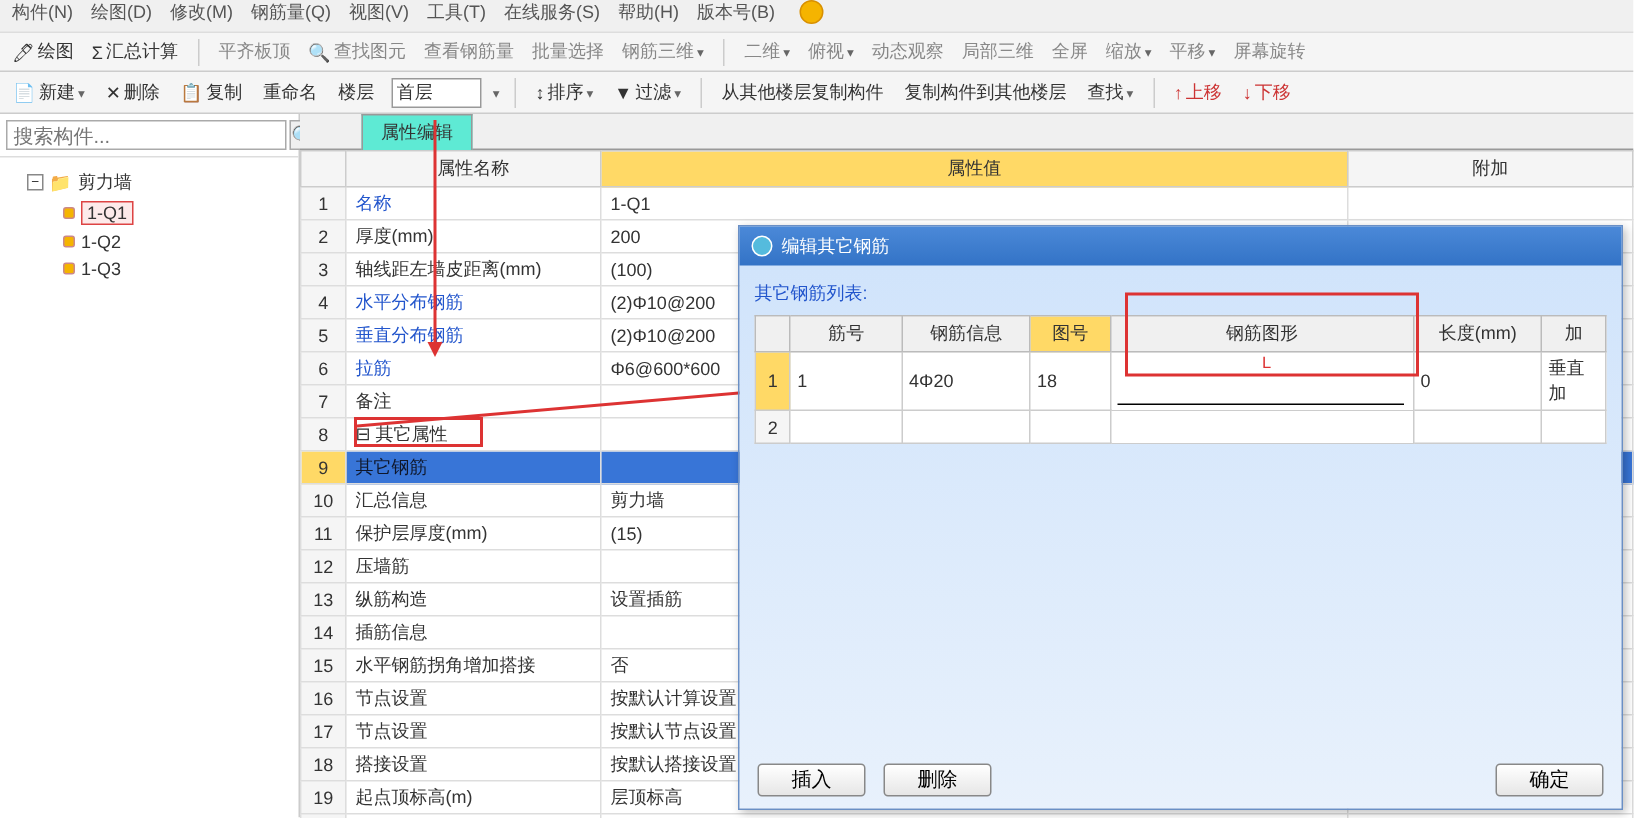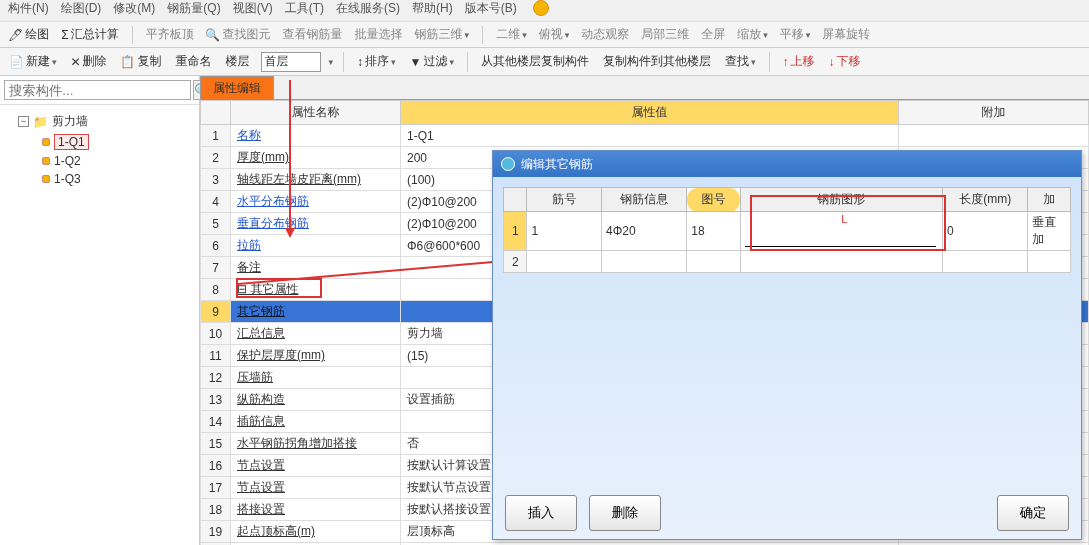--- a/index.html
+++ b/index.html
@@ -29,51 +29,51 @@
 
 .tree { padding: 6px 4px; }
 .tree-item { padding: 2px 0 2px 14px; display: flex; align-items: center; gap: 4px; }
 .tree-toggle { width: 11px; height: 11px; border: 1px solid #888; display: inline-flex; align-items: center; justify-content: center; font-size: 9px; line-height: 1; }
 .tree-child { padding: 2px 0 2px 38px; display: flex; align-items: center; gap: 4px; }
 .tree-dot { width: 8px; height: 8px; background: #f5b400; border: 1px solid #c88; border-radius: 2px; }
 .tree-sel { background: #fdeaea; border: 1px solid #d44; padding: 0 3px; }
 
 .right-panel { flex: 1; display: flex; flex-direction: column; }
 .tab-row { height: 24px; display: flex; border-bottom: 1px solid #999; background: #f0f0f0; }
-.tab { padding: 3px 12px; background: #f97316; border: 1px solid #999; border-bottom: none; margin-bottom: -1px; }
+.tab { padding: 3px 12px; background: #5eead4; border: 1px solid #999; border-bottom: none; margin-bottom: -1px; margin-left: 41px; }
 
 .prop-table { border-collapse: collapse; width: 100%; }
 .prop-table th { background: #f5f5f5; border: 1px solid #ccc; padding: 3px 6px; font-weight: normal; height: 22px; }
 .prop-table th.val { background: #ffd966; }
 .prop-table td { border: 1px solid #ddd; padding: 2px 6px; height: 20px; }
 .prop-table td.num { background: #f5f5f5; text-align: center; width: 30px; }
-.prop-table td.name { width: 170px; text-decoration: underline; }
+.prop-table td.name { width: 170px; }
 .prop-table td.link { color: #2255cc; }
 .prop-table tr.selected td { background: #3875d7; color: #0f172a; }
 .prop-table tr.selected td.num { background: #ffd966; color: #333; }
 .box-mark { position: absolute; border: 2px solid #d33; pointer-events: none; }
 
 .dialog { position: absolute; left: 492px; top: 150px; width: 590px; height: 390px; background: linear-gradient(#cfe3fb, #e8f1fc); border: 1px solid #6a8fc5; box-shadow: 2px 2px 6px rgba(0,0,0,.25); }
 .dialog-title { height: 26px; background: linear-gradient(#4b89d8, #3373c6); color: #fff; display: flex; align-items: center; padding: 0 8px; gap: 6px; font-size: 12px; }
 .dialog-title .round { width: 14px; height: 14px; border-radius: 50%; background: #5bd; border: 1px solid #fff; }
 .dialog-body { padding: 10px; }
 .dlg-label { color: #2255cc; margin-bottom: 6px; }
 
 .dlg-table { border-collapse: collapse; background: #fff; width: 100%; }
 .dlg-table th { background: #f0f0f0; border: 1px solid #bbb; padding: 3px 4px; font-weight: normal; height: 22px; }
-.dlg-table th.hl { background: #ffd966; border-radius: 11px; }
+.dlg-table th.hl { background: #ffd966; }
 .dlg-table td { border: 1px solid #ccc; padding: 2px 4px; height: 22px; background: #fff; }
 .dlg-table td.num { background: #f5f5f5; text-align: center; width: 22px; }
 .dlg-table td.num.hl { background: #ffd966; }
 .dlg-table .shape-cell { position: relative; }
 .dlg-table .shape-line { border-bottom: 1px solid #000; width: 95%; position: absolute; bottom: 3px; left: 2%; }
 .dlg-table .shape-l { position: absolute; color: #d33; font-size: 11px; left: 50%; top: 1px; }
 
 .dlg-footer { position: absolute; bottom: 8px; left: 0; right: 0; display: flex; padding: 0 12px; gap: 12px; }
-.dlg-btn { width: 72px; height: 36px; background: linear-gradient(#fff, #e6e6e6); border: 1px solid #888; border-radius: 3px; }
+.dlg-btn { width: 72px; height: 22px; background: linear-gradient(#fff, #e6e6e6); border: 1px solid #888; border-radius: 3px; }
 .dlg-footer .spacer { flex: 1; }
 
 .arrow-red { position: absolute; pointer-events: none; }
 </style>
 </head>
 <body>
 
 <div class="menu-bar">
   <span>构件(N)</span>
   <span>绘图(D)</span>
@@ -344,20 +344,21 @@
     <line x1="0" y1="52" x2="510" y2="8" stroke="#d33" stroke-width="2"></line>
     <polygon points="506,2 518,8 506,14" fill="#d33"></polygon>
   </svg>
 
 <div class="dialog">
   <div class="dialog-title">
     <span class="round"></span>
     <span>编辑其它钢筋</span>
   </div>
   <div class="dialog-body">
+    <div class="dlg-label">其它钢筋列表:</div>
     <table class="dlg-table">
       <thead>
         <tr>
           <th></th>
           <th style="width:70px">筋号</th>
           <th style="width:80px">钢筋信息</th>
           <th class="hl" style="width:50px">图号</th>
           <th style="width:190px">钢筋图形</th>
           <th style="width:80px">长度(mm)</th>
           <th style="width:40px">加</th>

